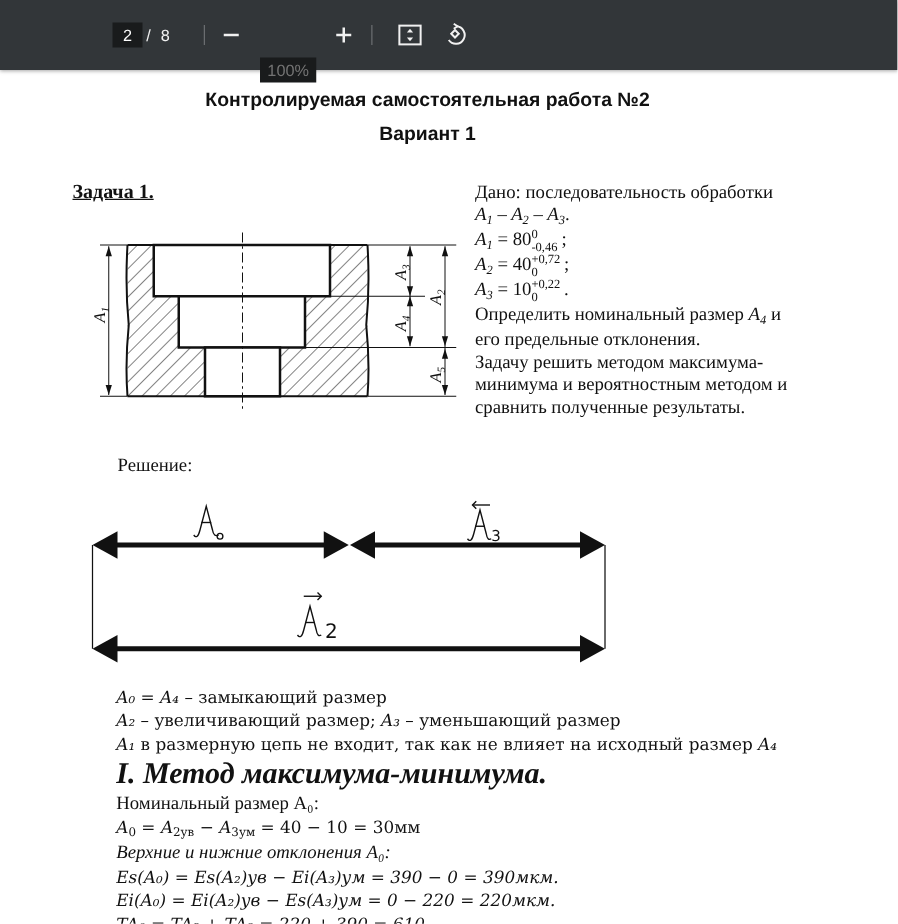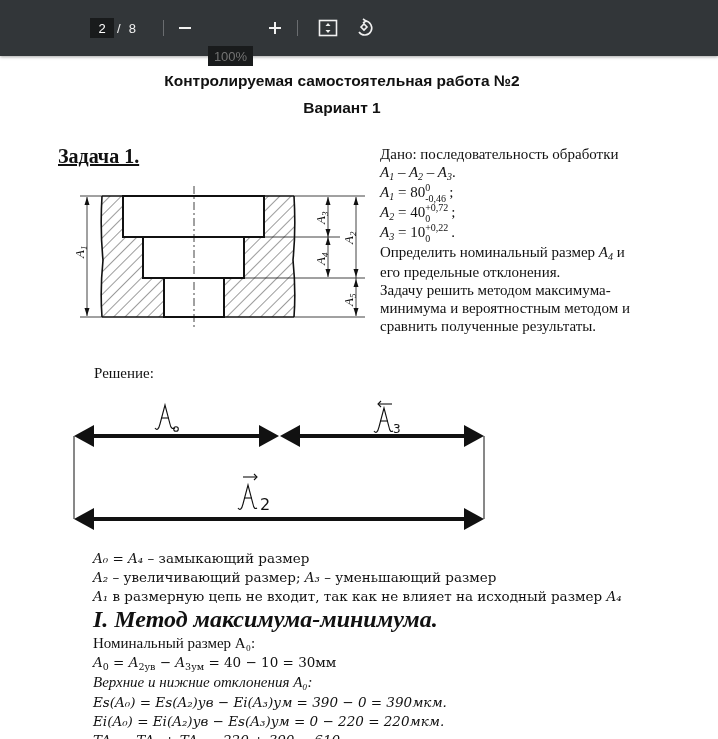--- a/index.html
+++ b/index.html
@@ -17,21 +17,21 @@
   .page-box { position: absolute; left: 90px; top: 18px; width: 24px; height: 20px; background: #191b1c; color: #fff; font-size: 13px; display: flex; align-items: center; justify-content: center; }
   .page-sep { position: absolute; left: 117px; top: 18px; height: 20px; font-size: 13px; display: flex; align-items: center; }
   .divider { position: absolute; top: 20px; width: 1px; height: 16px; background: #6a6d70; }
   .zoom-box { position: absolute; left: 208px; top: 18px; width: 45px; height: 20px; background: #191b1c; color: #737373; font-size: 13px; display: flex; align-items: center; justify-content: center; margin-top: 28px; }
   .icon-btn { position: absolute; top: 14px; width: 28px; height: 28px; display: flex; align-items: center; justify-content: center; cursor: pointer; }
 
   
   .page { position: absolute; left: 0; top: 56px; width: 718px; height: 683px; background: #fff; }
   .abs { position: absolute; white-space: nowrap; }
   .title { font-family: "Liberation Sans", sans-serif; font-weight: bold; font-size: 15.5px; left: 0; width: 684px; text-align: center; }
-  .task { font-weight: bold; text-decoration: underline; font-size: 20px; }
+  .task { font-weight: bold; text-decoration: underline; font-size: 16px; }
   .given { font-size: 15px; line-height: 18px; }
   .given i { font-style: italic; }
   .sub { font-size: 10px; position: relative; top: 3px; }
   .supsub { display: inline-block; position: relative; width: 30px; height: 18px; vertical-align: top; font-size: 10px; }
   .supsub .s1 { position: absolute; left: 0; top: -4px; }
   .supsub .s2 { position: absolute; left: 0; top: 7px; }
   .math { font-family: "DejaVu Serif", serif; font-size: 13.5px; }
   .math i { font-style: italic; }
   .msub { font-size: 9.5px; position: relative; top: 3px; }
   .heading-method { font-family: "Liberation Serif", serif; font-style: italic; font-weight: bold; font-size: 24px; }

